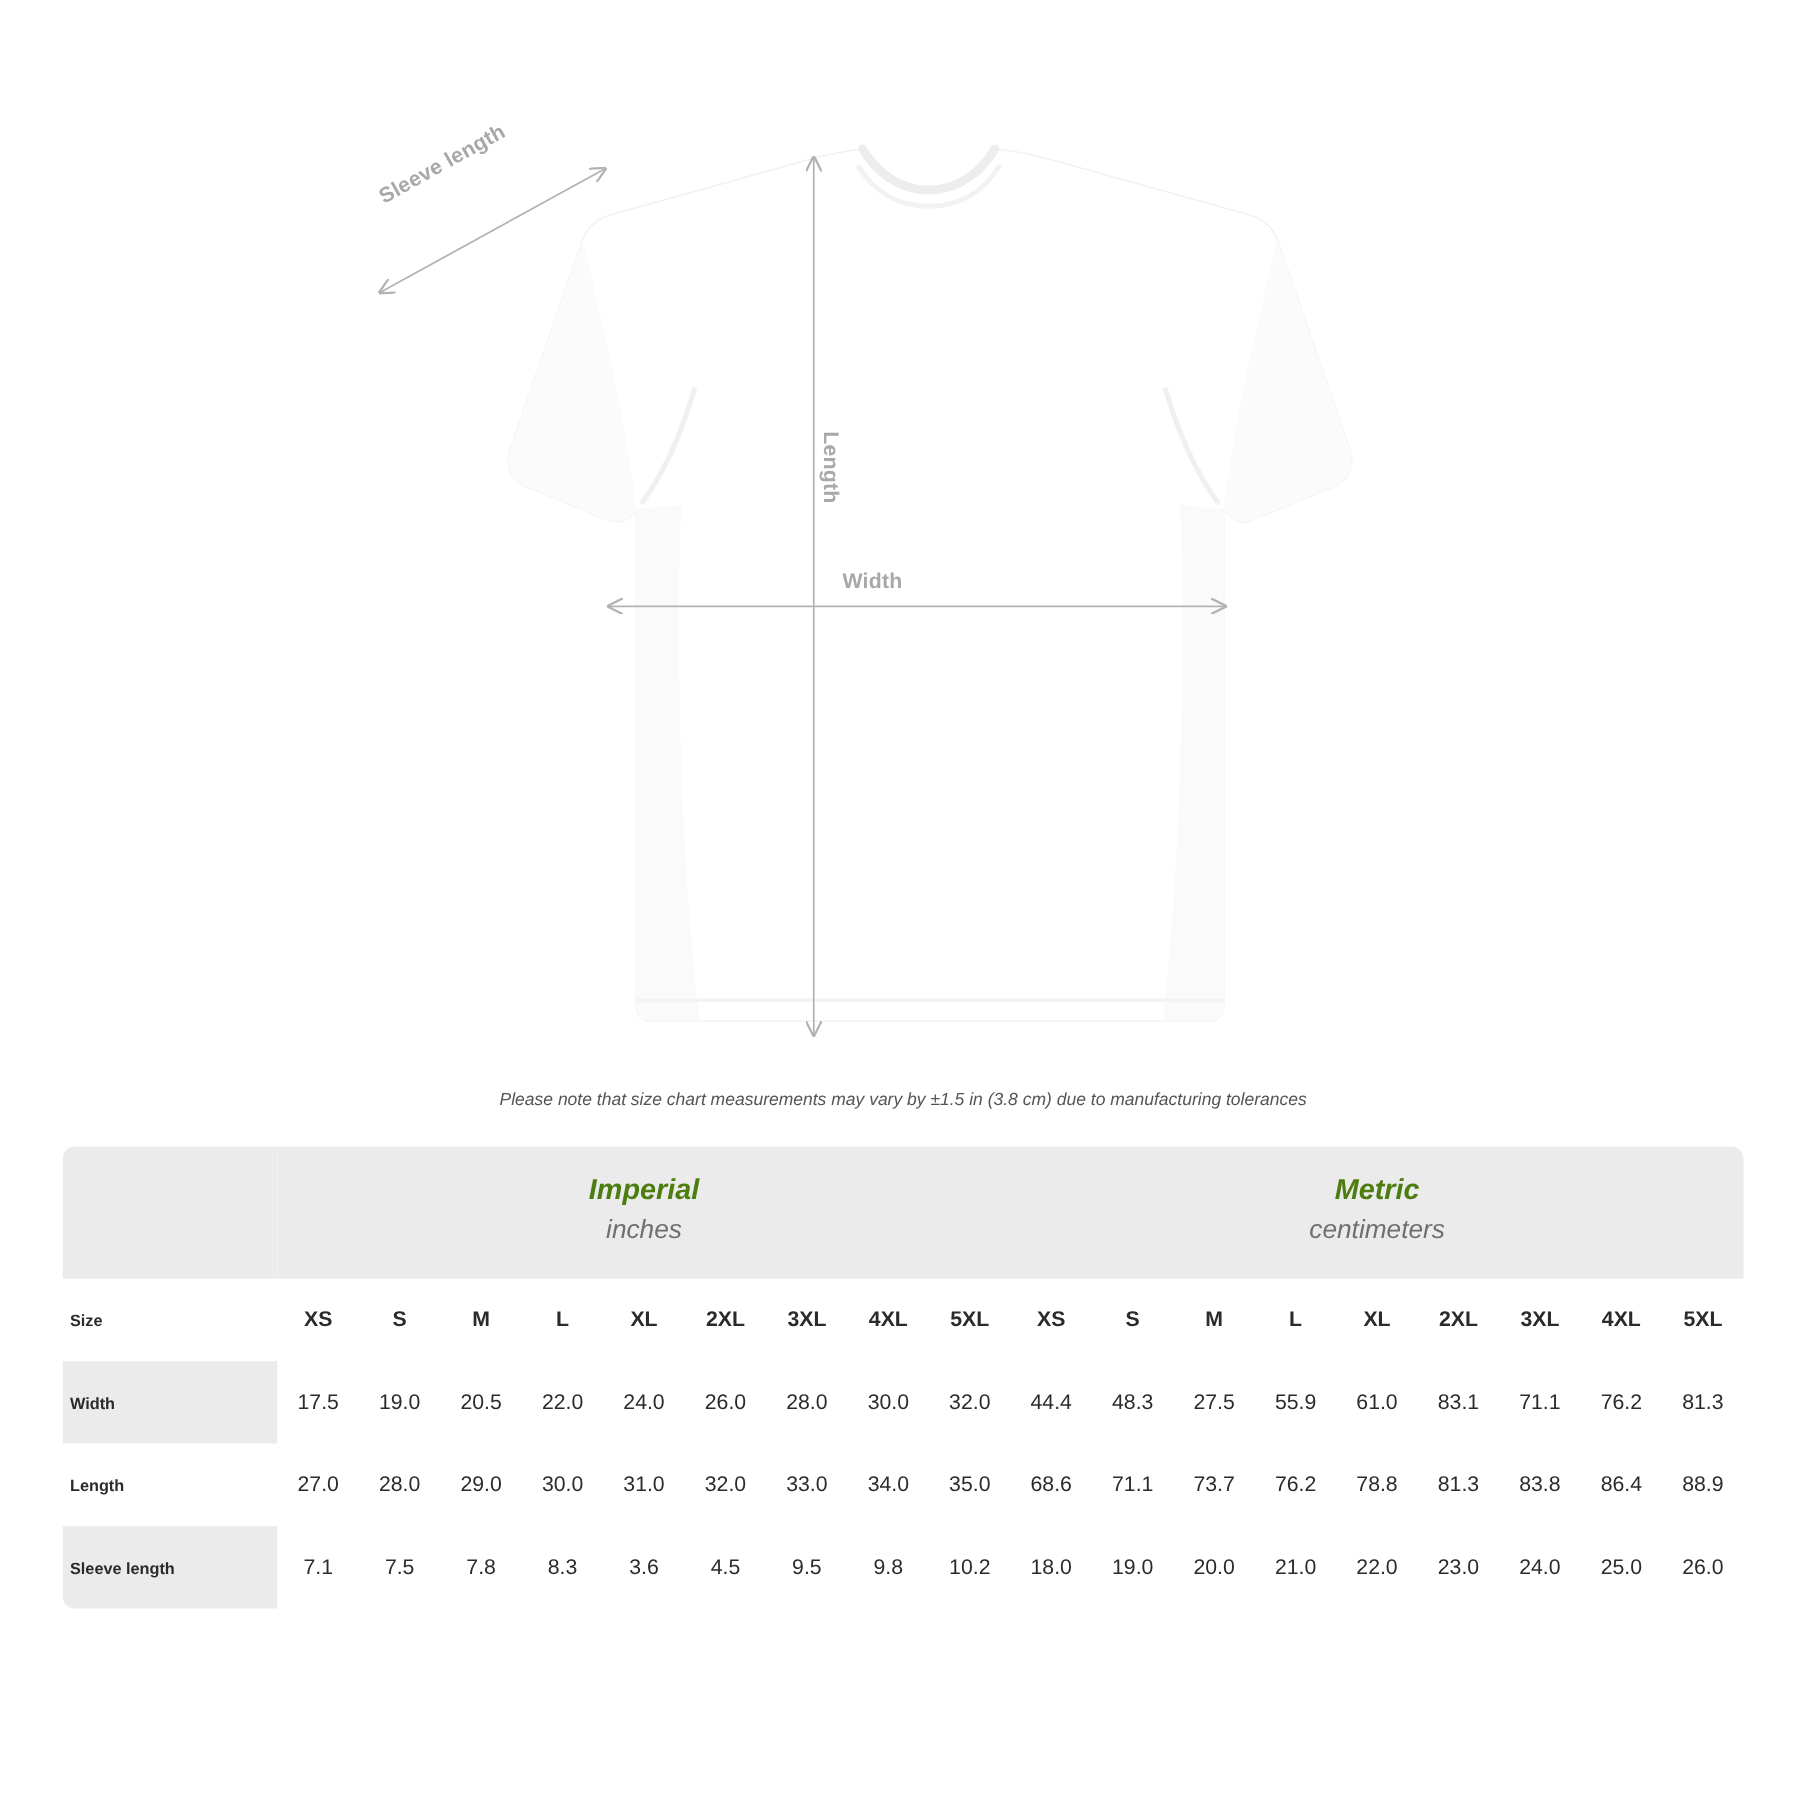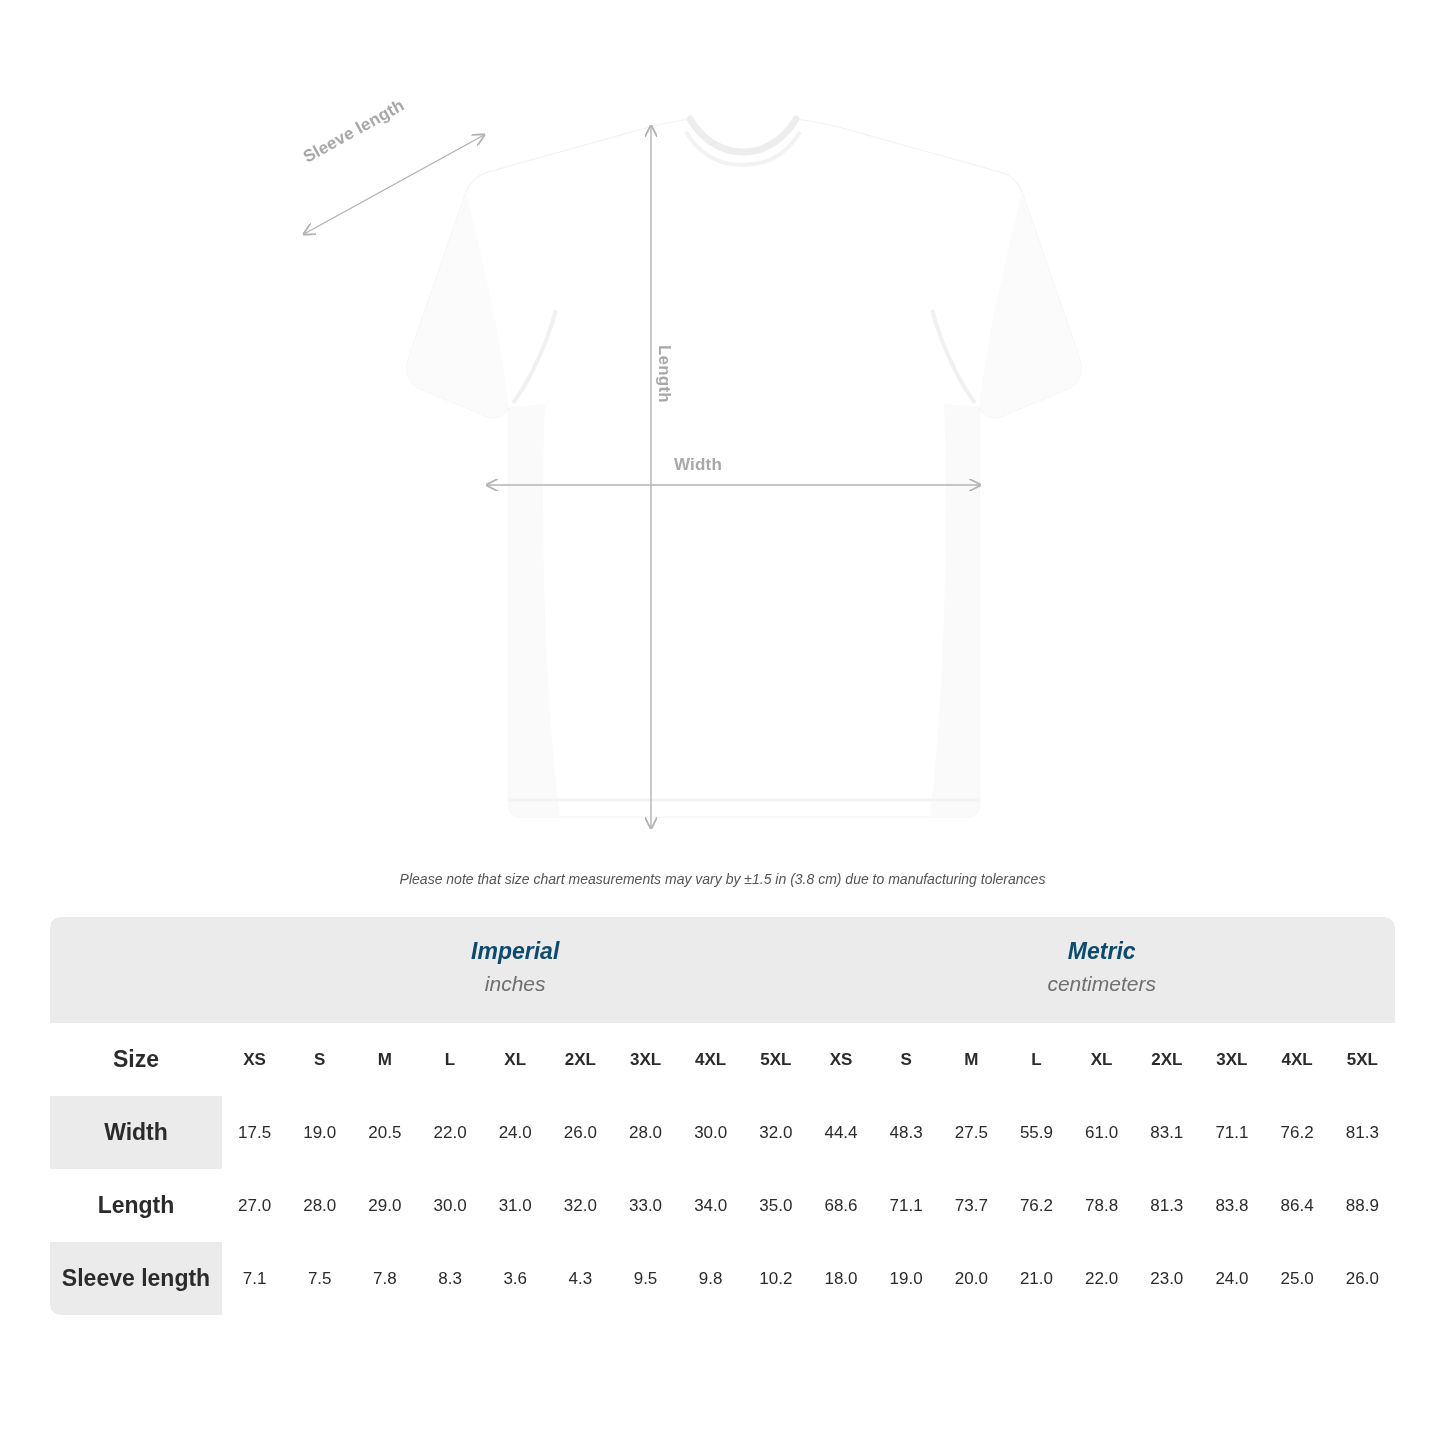--- a/index.html
+++ b/index.html
@@ -90,36 +90,36 @@
   table.size-table tr.group-head th {
     background: #ebebeb;
     padding: 20px 0 22px 0;
     text-align: center;
     border: none;
   }
   .group-title {
     font-size: 23px;
     font-style: italic;
     font-weight: bold;
-    color: #0c4a6e;
+    color: #4d7c0f;
     line-height: 1.25;
   }
   .group-sub {
     font-size: 21px;
     font-style: italic;
     color: #6f6f6f;
     font-weight: normal;
     line-height: 1.7;
   }
   table.size-table th.rowhead {
     background: #ffffff;
-    font-size: 23px;
+    font-size: 13px;
     font-weight: bold;
     color: #2b2b2b;
-    text-align: center;
+    text-align: left;
     padding: 23px 6px;
     width: 172px;
   }
   tr.alt th.rowhead,
   tr.alt td {
     background: #ebebeb;
   }
   table.size-table td {
     background: #ffffff;
     text-align: center;
@@ -299,21 +299,21 @@
           <td>88.9</td>
         </tr>
 
         <tr class="alt">
           <th class="rowhead corner-bl">Sleeve length</th>
           <td>7.1</td>
           <td>7.5</td>
           <td>7.8</td>
           <td>8.3</td>
           <td>3.6</td>
-          <td>4.3</td>
+          <td>4.5</td>
           <td>9.5</td>
           <td>9.8</td>
           <td>10.2</td>
           <td>18.0</td>
           <td>19.0</td>
           <td>20.0</td>
           <td>21.0</td>
           <td>22.0</td>
           <td>23.0</td>
           <td>24.0</td>

